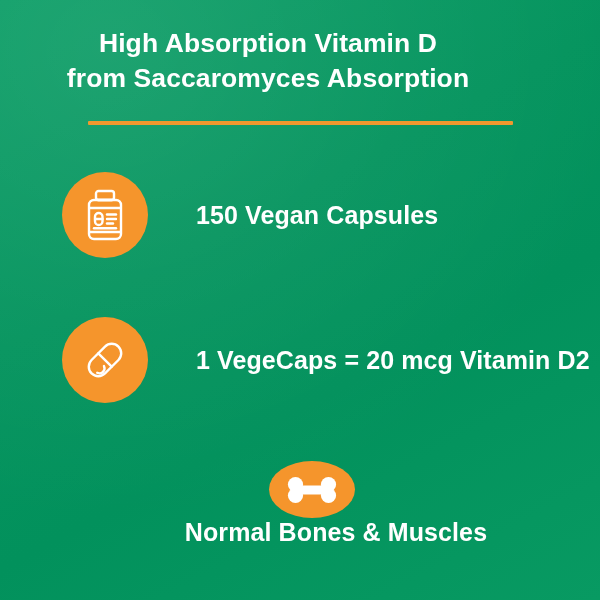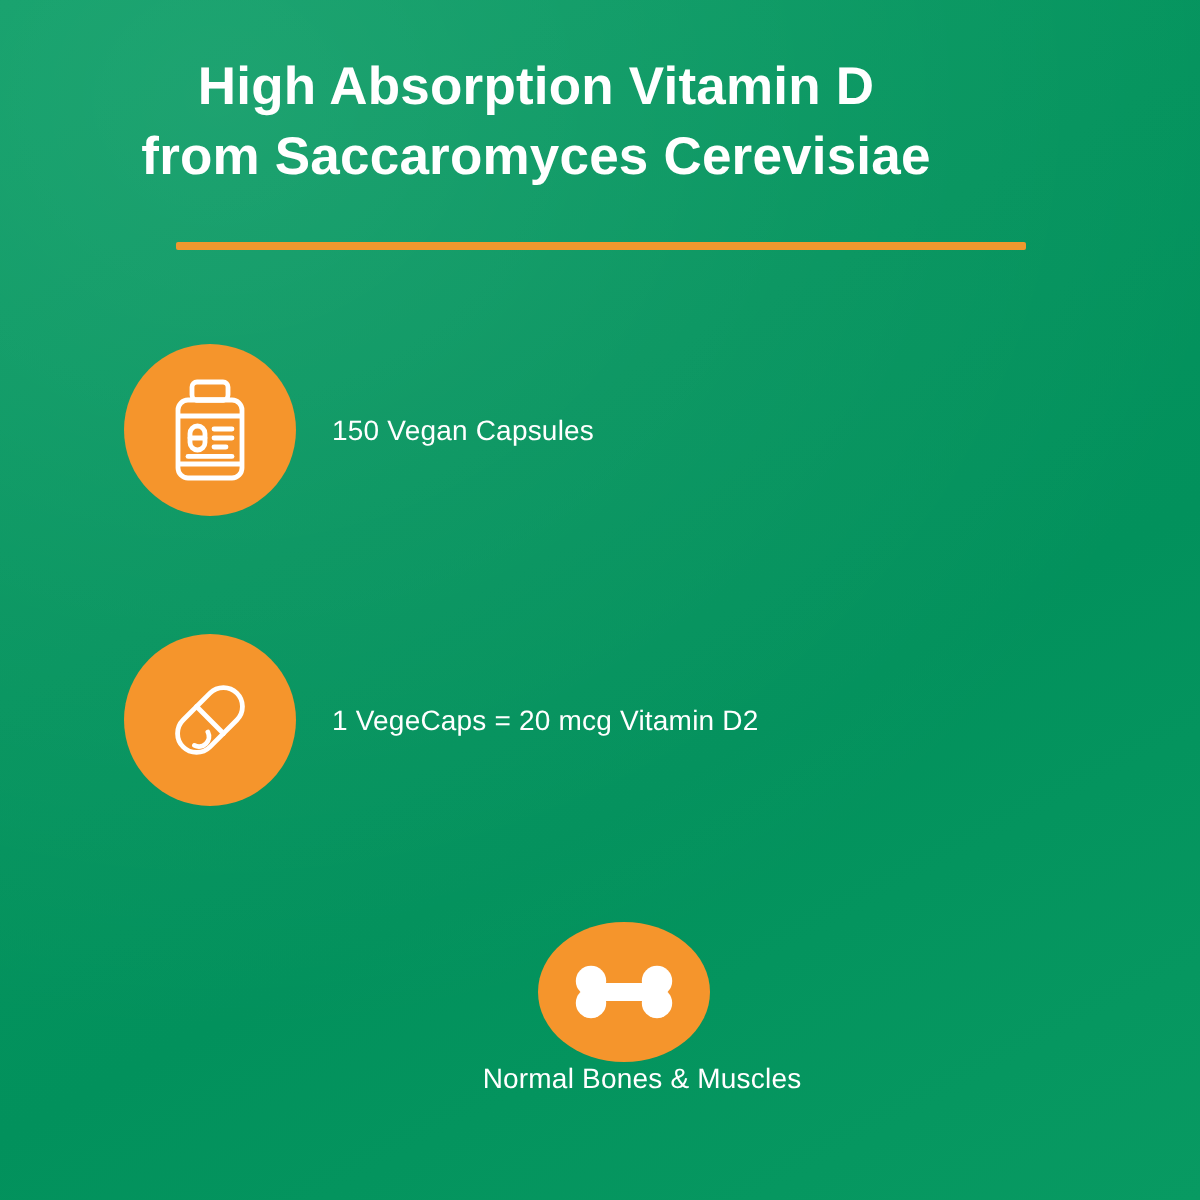--- a/index.html
+++ b/index.html
@@ -71,36 +71,36 @@
     min-width: 86px;
     border-radius: 50%;
     background: #f5952c;
     display: flex;
     align-items: center;
     justify-content: center;
   }
   .icon-badge svg { display: block; }
 
   .feature-label {
-    margin-left: 18px;
+    margin-left: 48px;
     color: #ffffff;
-    font-size: 14px;
-    font-weight: normal;
+    font-size: 25px;
+    font-weight: bold;
     letter-spacing: 0.1px;
     white-space: nowrap;
   }
 </style>
 </head>
 <body>
 
 <div id="infographic">
 
   <div class="header">
     <span class="title-line">High Absorption Vitamin D</span>
-    <span class="title-line">from Saccaromyces Cerevisiae</span>
+    <span class="title-line">from Saccaromyces Absorption</span>
   </div>
 
   <div class="divider"></div>
 
   <div class="feature-row" id="row-capsules">
     <div class="icon-badge">
       <span>
         <svg width="46" height="52" viewBox="0 0 46 52" fill="none" stroke="#ffffff" stroke-width="2.4" stroke-linecap="round" stroke-linejoin="round">
 
           <rect x="14" y="2" width="18" height="9" rx="2.5"></rect>

